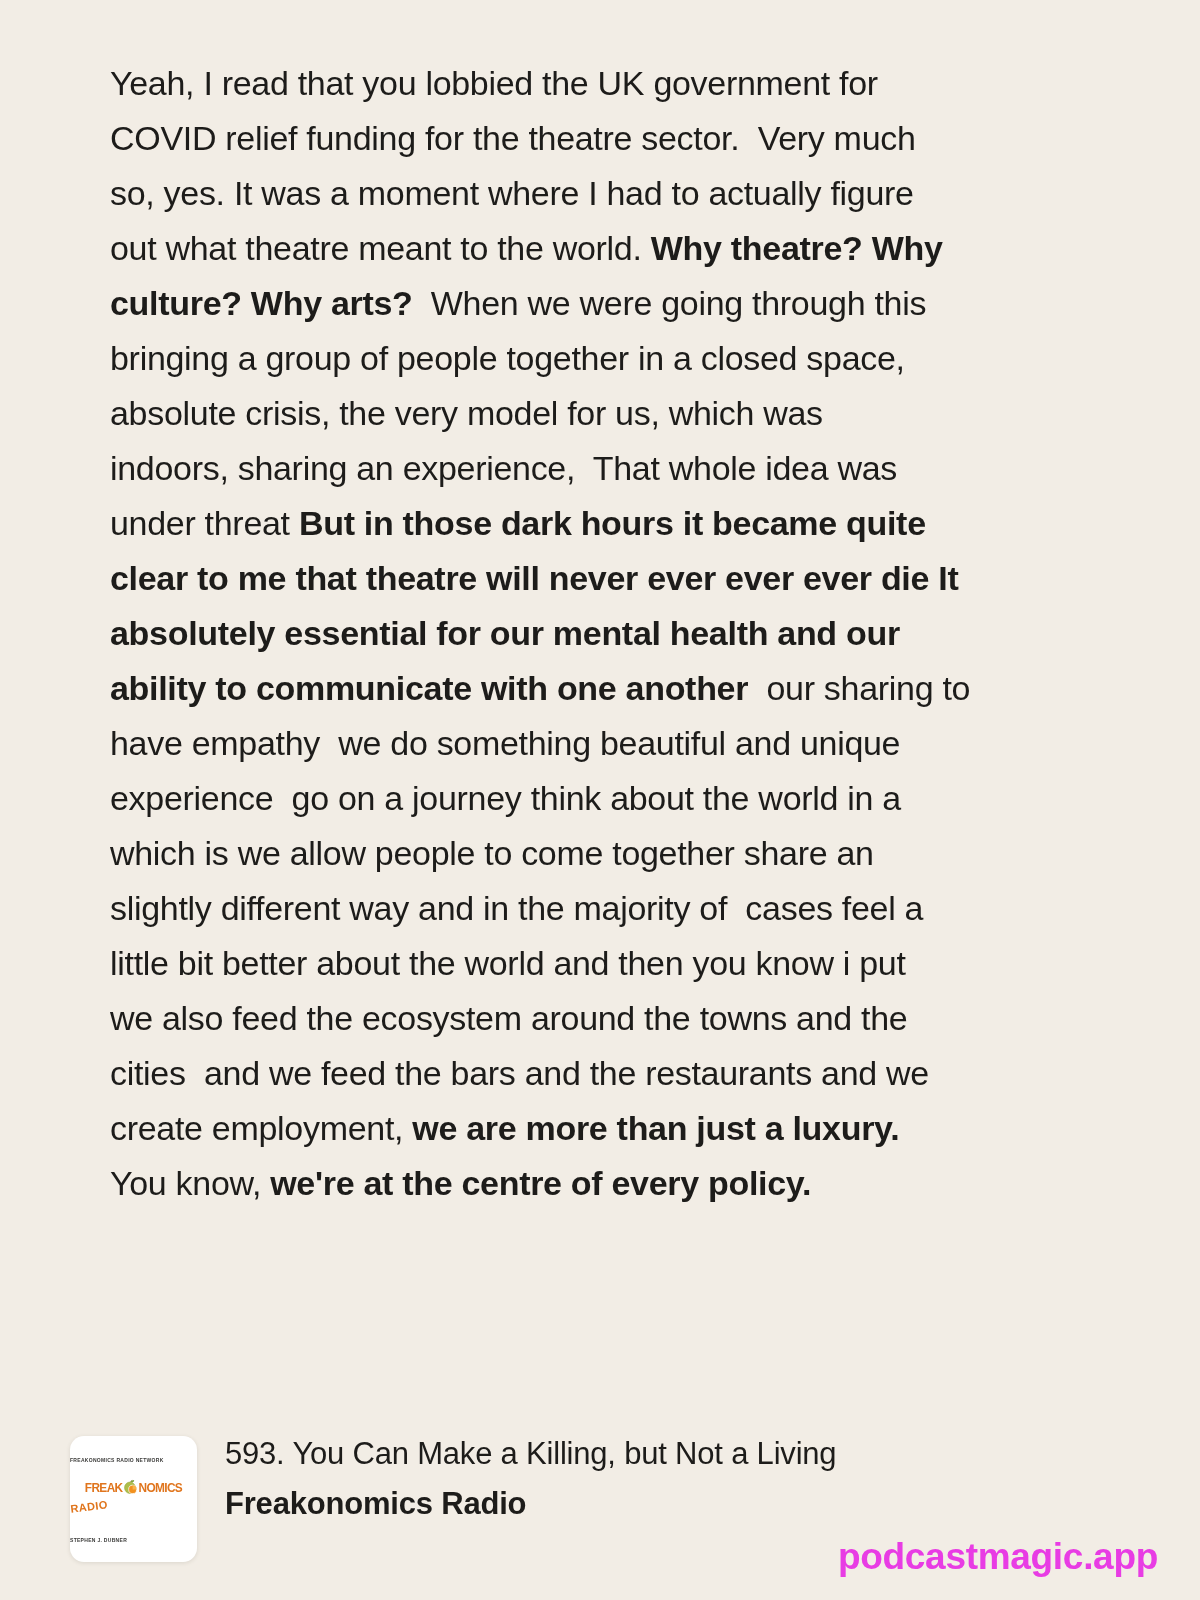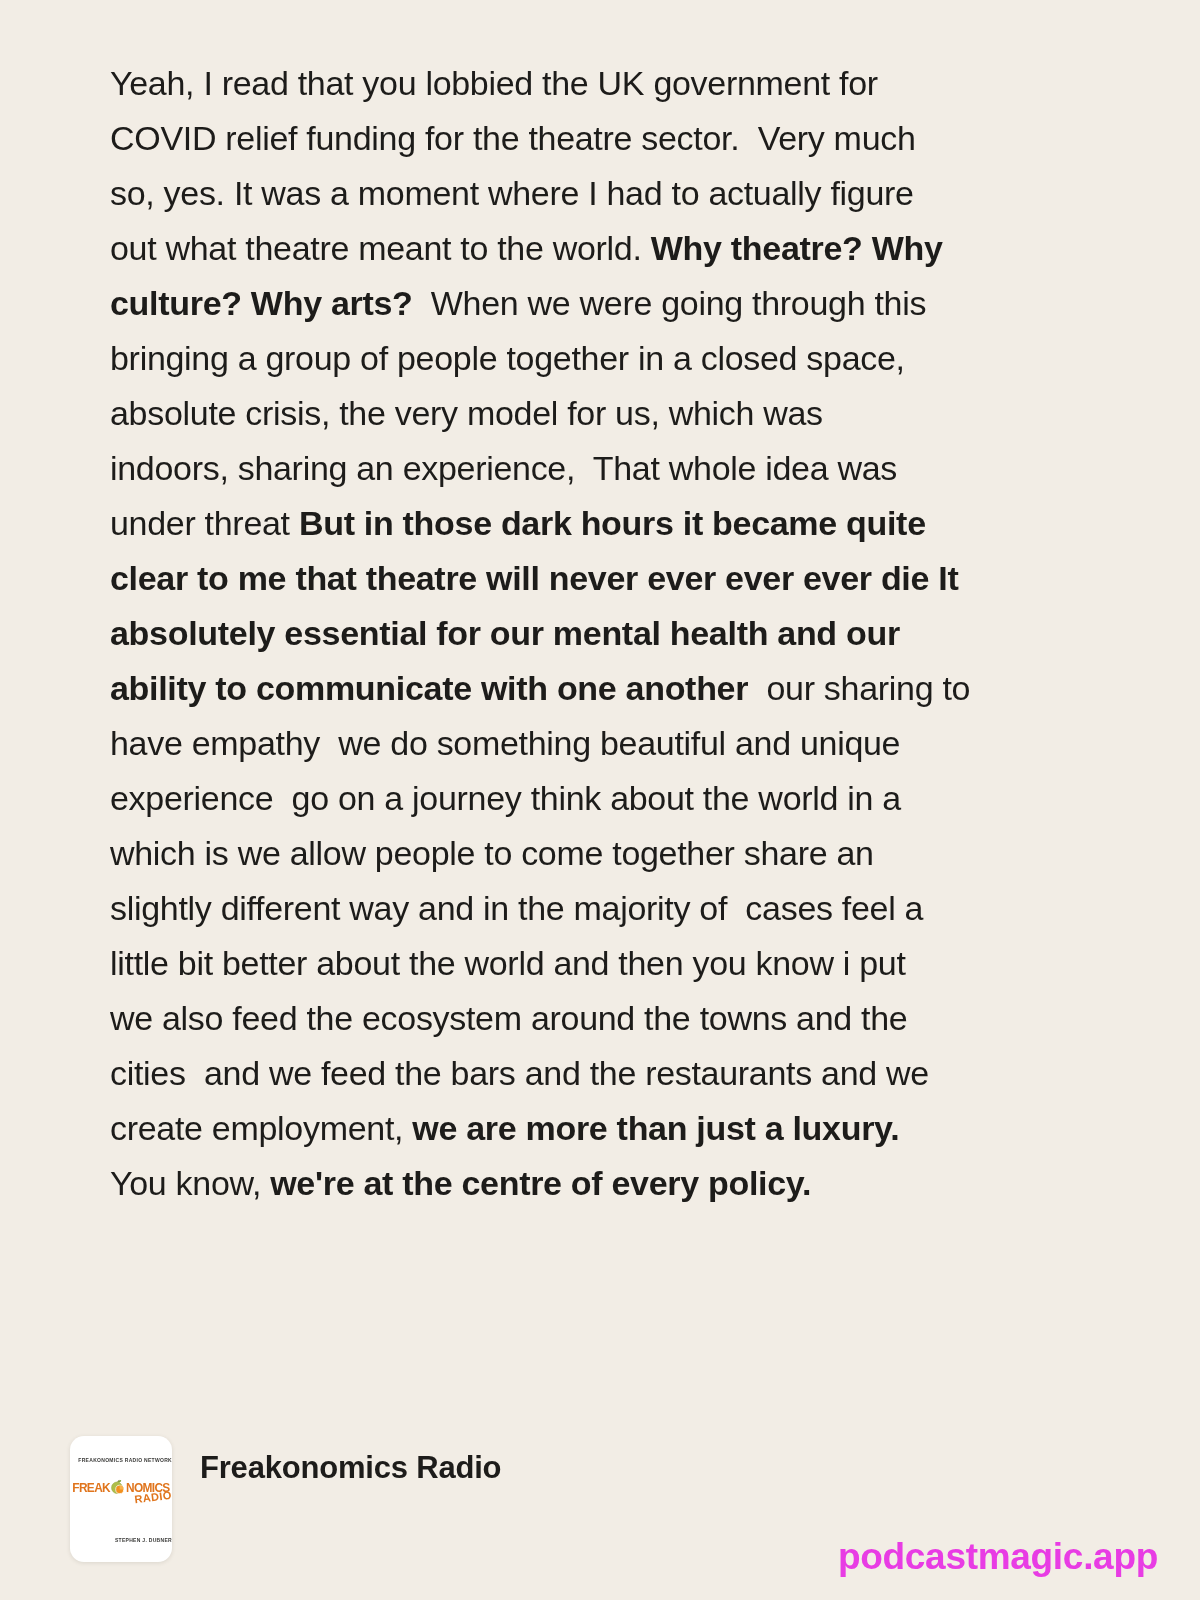--- a/index.html
+++ b/index.html
@@ -39,28 +39,28 @@
 
   .footer {
     position: absolute;
     left: 70px;
     top: 1436px;
     display: flex;
     align-items: flex-start;
     gap: 28px;
   }
   .artwork {
-    width: 102px;
+    width: 127px;
     height: 126px;
     background: #ffffff;
     border-radius: 14px;
     box-shadow: 0 1px 4px rgba(60,50,30,0.12);
     position: relative;
     overflow: hidden;
-    text-align: right;
+    text-align: left;
     flex: none;
   }
   .art-network {
     margin-top: 21px;
     font-size: 5px;
     font-weight: 700;
     letter-spacing: 0.3px;
     color: #3a3a38;
   }
   .art-brand {
@@ -170,19 +170,20 @@
             <path d="M12.8 13.2 L12.8 7.6 A5.6 5.6 0 0 1 18.4 13.2 Z" fill="#F7B34C"></path>
           </svg>
         </span>
         <span>NOMICS</span>
       </div>
       <div class="art-radio">RADIO</div>
       <div class="art-author">STEPHEN J. DUBNER</div>
     </div>
 
     <div class="ep-meta">
+      <div class="ep-title">593. You Can Make a Killing, but Not a Living</div>
       <div class="ep-podcast">Freakonomics Radio</div>
     </div>
   </div>
 
   <a class="watermark">podcastmagic.app</a>
 
 </div>
 
 </body></html>

